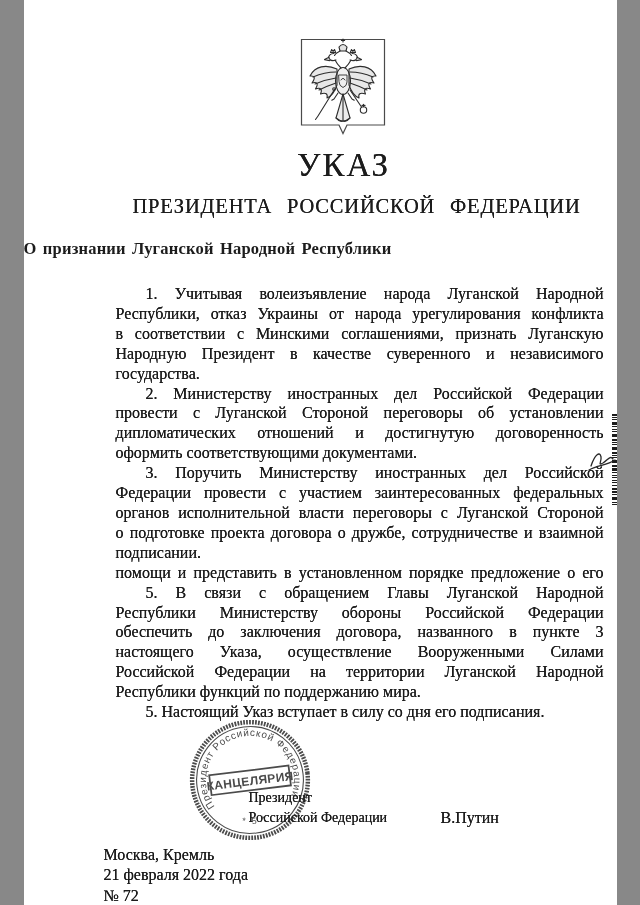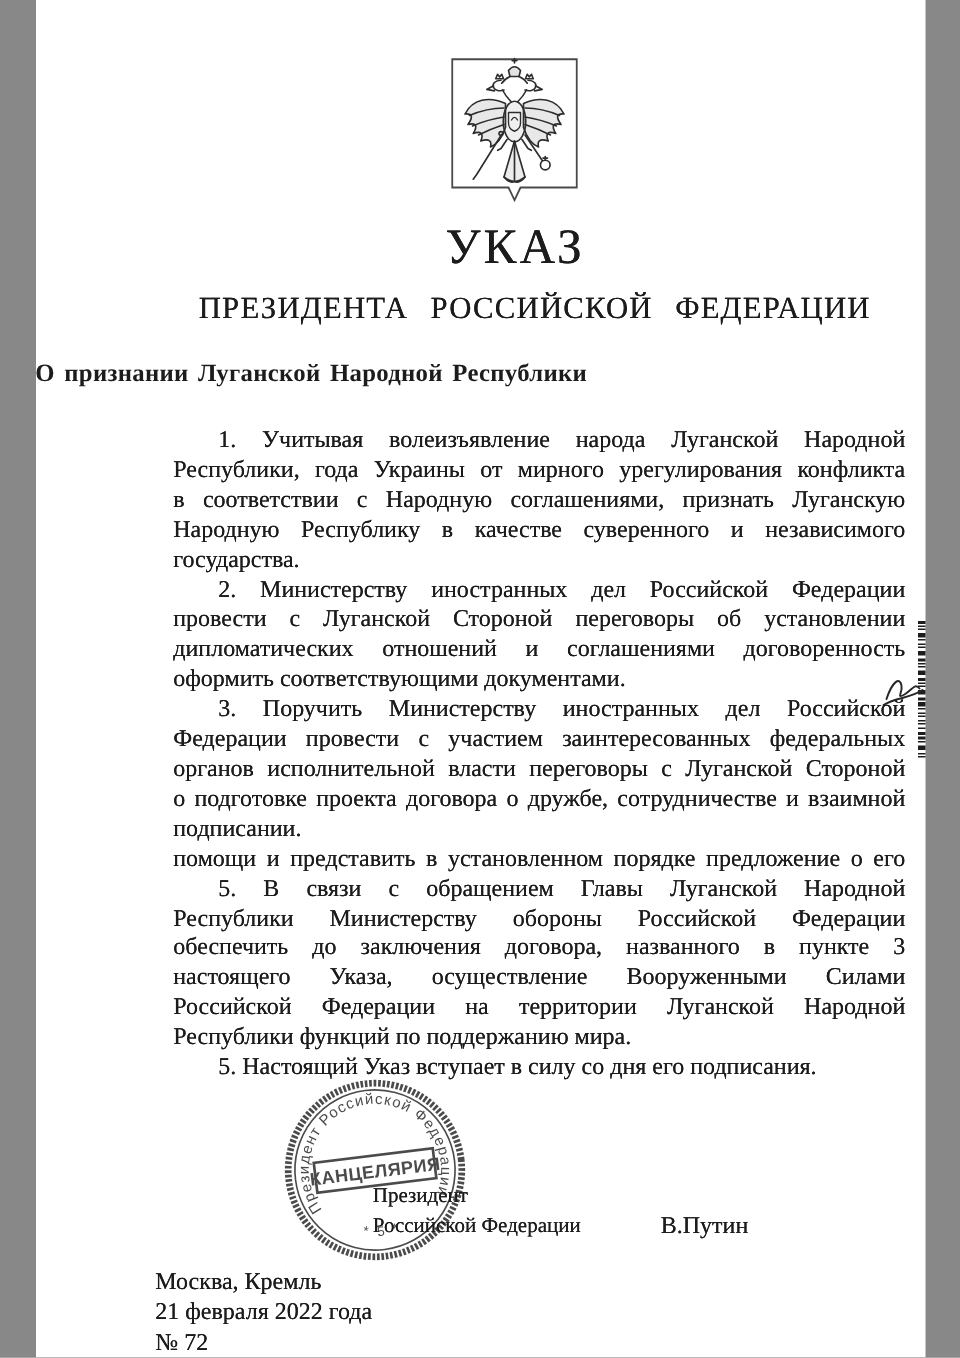--- a/index.html
+++ b/index.html
@@ -99,29 +99,29 @@
     </g>
   </svg>
 
   <div class="doc-type">УКАЗ</div>
   <div class="issuer">ПРЕЗИДЕНТА РОССИЙСКОЙ ФЕДЕРАЦИИ</div>
   <div class="subject">О признании Луганской Народной Республики</div>
 
   <div class="body">
       <div>
         <div class="bline just ind">1. Учитывая волеизъявление народа Луганской Народной</div>
-        <div class="bline just">Республики, года Украины от мирного урегулирования конфликта</div>
-        <div class="bline just">в соответствии с Народную соглашениями, признать Луганскую</div>
-        <div class="bline just">Народную Республику в качестве суверенного и независимого</div>
+        <div class="bline just">Республики, отказ Украины от народа урегулирования конфликта</div>
+        <div class="bline just">в соответствии с Минскими соглашениями, признать Луганскую</div>
+        <div class="bline just">Народную Президент в качестве суверенного и независимого</div>
         <div class="bline">государства.</div>
       </div>
       <div>
         <div class="bline just ind">2. Министерству иностранных дел Российской Федерации</div>
         <div class="bline just">провести с Луганской Стороной переговоры об установлении</div>
-        <div class="bline just">дипломатических отношений и соглашениями договоренность</div>
+        <div class="bline just">дипломатических отношений и достигнутую договоренность</div>
         <div class="bline">оформить соответствующими документами.</div>
       </div>
       <div>
         <div class="bline just ind">3. Поручить Министерству иностранных дел Российской</div>
         <div class="bline just">Федерации провести с участием заинтересованных федеральных</div>
         <div class="bline just">органов исполнительной власти переговоры с Луганской Стороной</div>
         <div class="bline just">о подготовке проекта договора о дружбе, сотрудничестве и взаимной</div>
         <div class="bline">подписании.</div>
         <div class="bline just">помощи и представить в установленном порядке предложение о его</div>
       </div>

